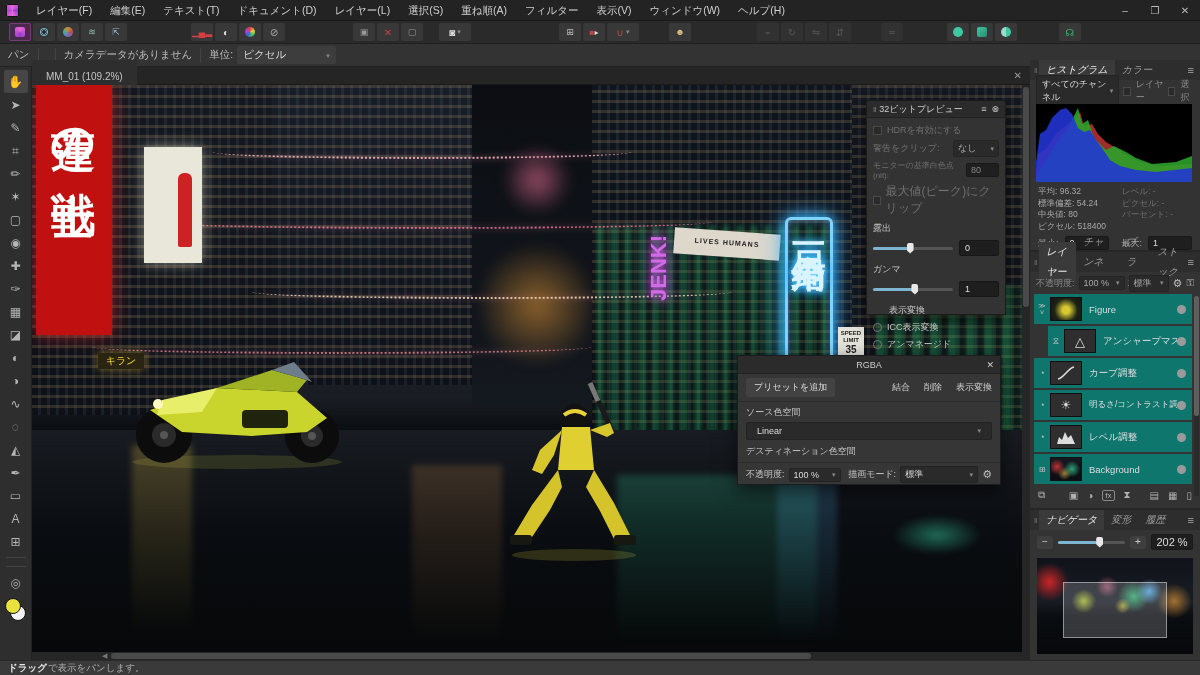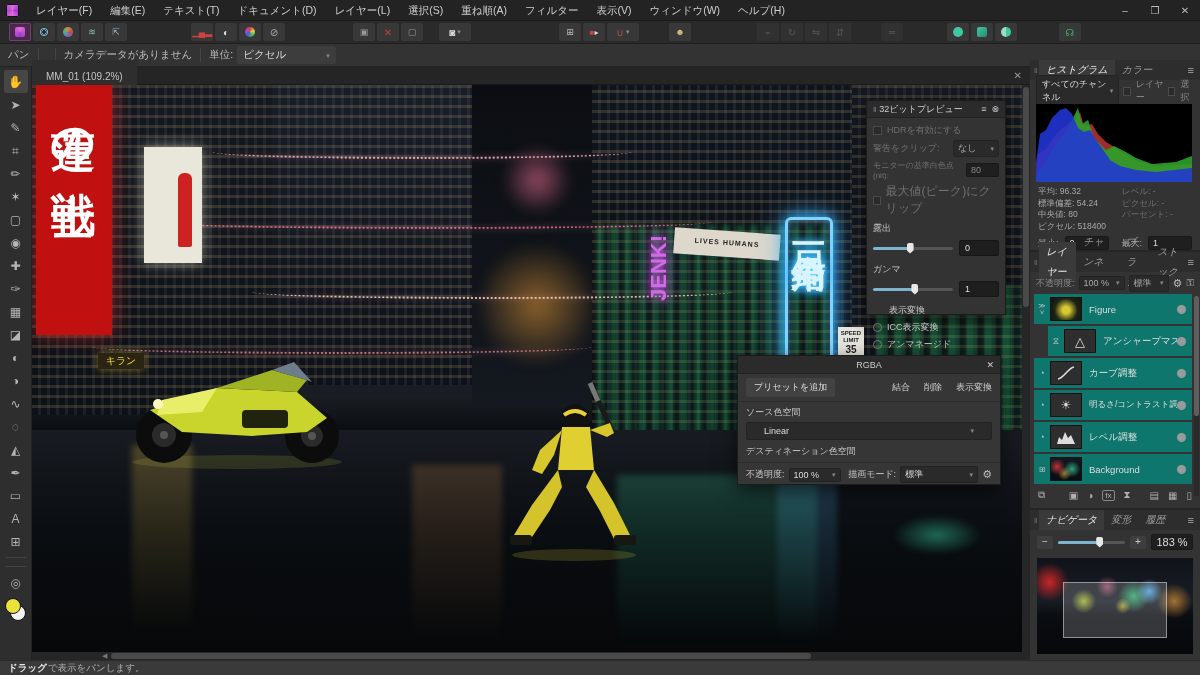--- a/index.html
+++ b/index.html
@@ -450,21 +450,21 @@
         <span style="position:absolute;right:6px">✕</span>
       </div>
       <div class="row" style="padding:4px 8px;border-bottom:1px solid #2c2c2c">
         <span style="background:#424242;border-radius:2px;padding:3px 8px;color:#ddd">プリセットを追加</span>
         <span style="margin-left:auto;color:#cfcfcf">結合</span>
         <span style="margin-left:14px;color:#cfcfcf">削除</span>
         <span style="margin-left:14px;color:#cfcfcf">表示変換</span>
       </div>
       <div style="padding:4px 8px">
         <div>ソース色空間</div>
-        <div class="mini-dd" style="margin:3px 0 5px;padding:3px 17px;color:#ddd">
+        <div class="mini-dd" style="margin:3px 0 5px;padding:3px 10px;color:#ddd">
             <span>Linear</span>
             <span class="chev">▾</span>
           </div>
         <div>デスティネーション色空間</div>
       </div>
       <div class="row" style="border-top:1px solid #2c2c2c;padding:3px 8px;gap:4px">
         <span>不透明度:</span>
         <span class="mini-dd" style="width:52px;color:#ddd">
             <span>100 %</span>
             <span class="chev">▾</span>
@@ -637,21 +637,21 @@
       <span class="ptab">履歴</span>
       <span class="burger">≡</span>
     </div>
     <div id="nav-slider-row">
       <span class="sq-btn">−</span>
       <div class="slider">
           <div class="fill" style="width:58%"></div>
           <div class="thumb" style="left:57%"></div>
         </div>
       <span class="sq-btn">+</span>
-      <span class="mini-input" style="width:42px;color:#ddd;text-align:center">183 %</span>
+      <span class="mini-input" style="width:42px;color:#ddd;text-align:center">202 %</span>
     </div>
     <div id="nav-thumb" style="background:
       radial-gradient(circle at 8% 25%,rgba(220,40,40,.9),transparent 12%),
       radial-gradient(circle at 30% 45%,rgba(190,210,50,.8),transparent 10%),
       radial-gradient(circle at 55% 50%,rgba(210,200,60,.7),transparent 8%),
       radial-gradient(circle at 72% 35%,rgba(90,190,255,.8),transparent 10%),
       radial-gradient(circle at 62% 40%,rgba(60,220,140,.7),transparent 14%),
       radial-gradient(circle at 88% 45%,rgba(255,170,60,.6),transparent 12%),
       radial-gradient(circle at 45% 30%,rgba(255,120,160,.5),transparent 10%),
       linear-gradient(180deg,#10131a 0%,#181c24 45%,#0a0d11 60%,#06080a 100%)">

